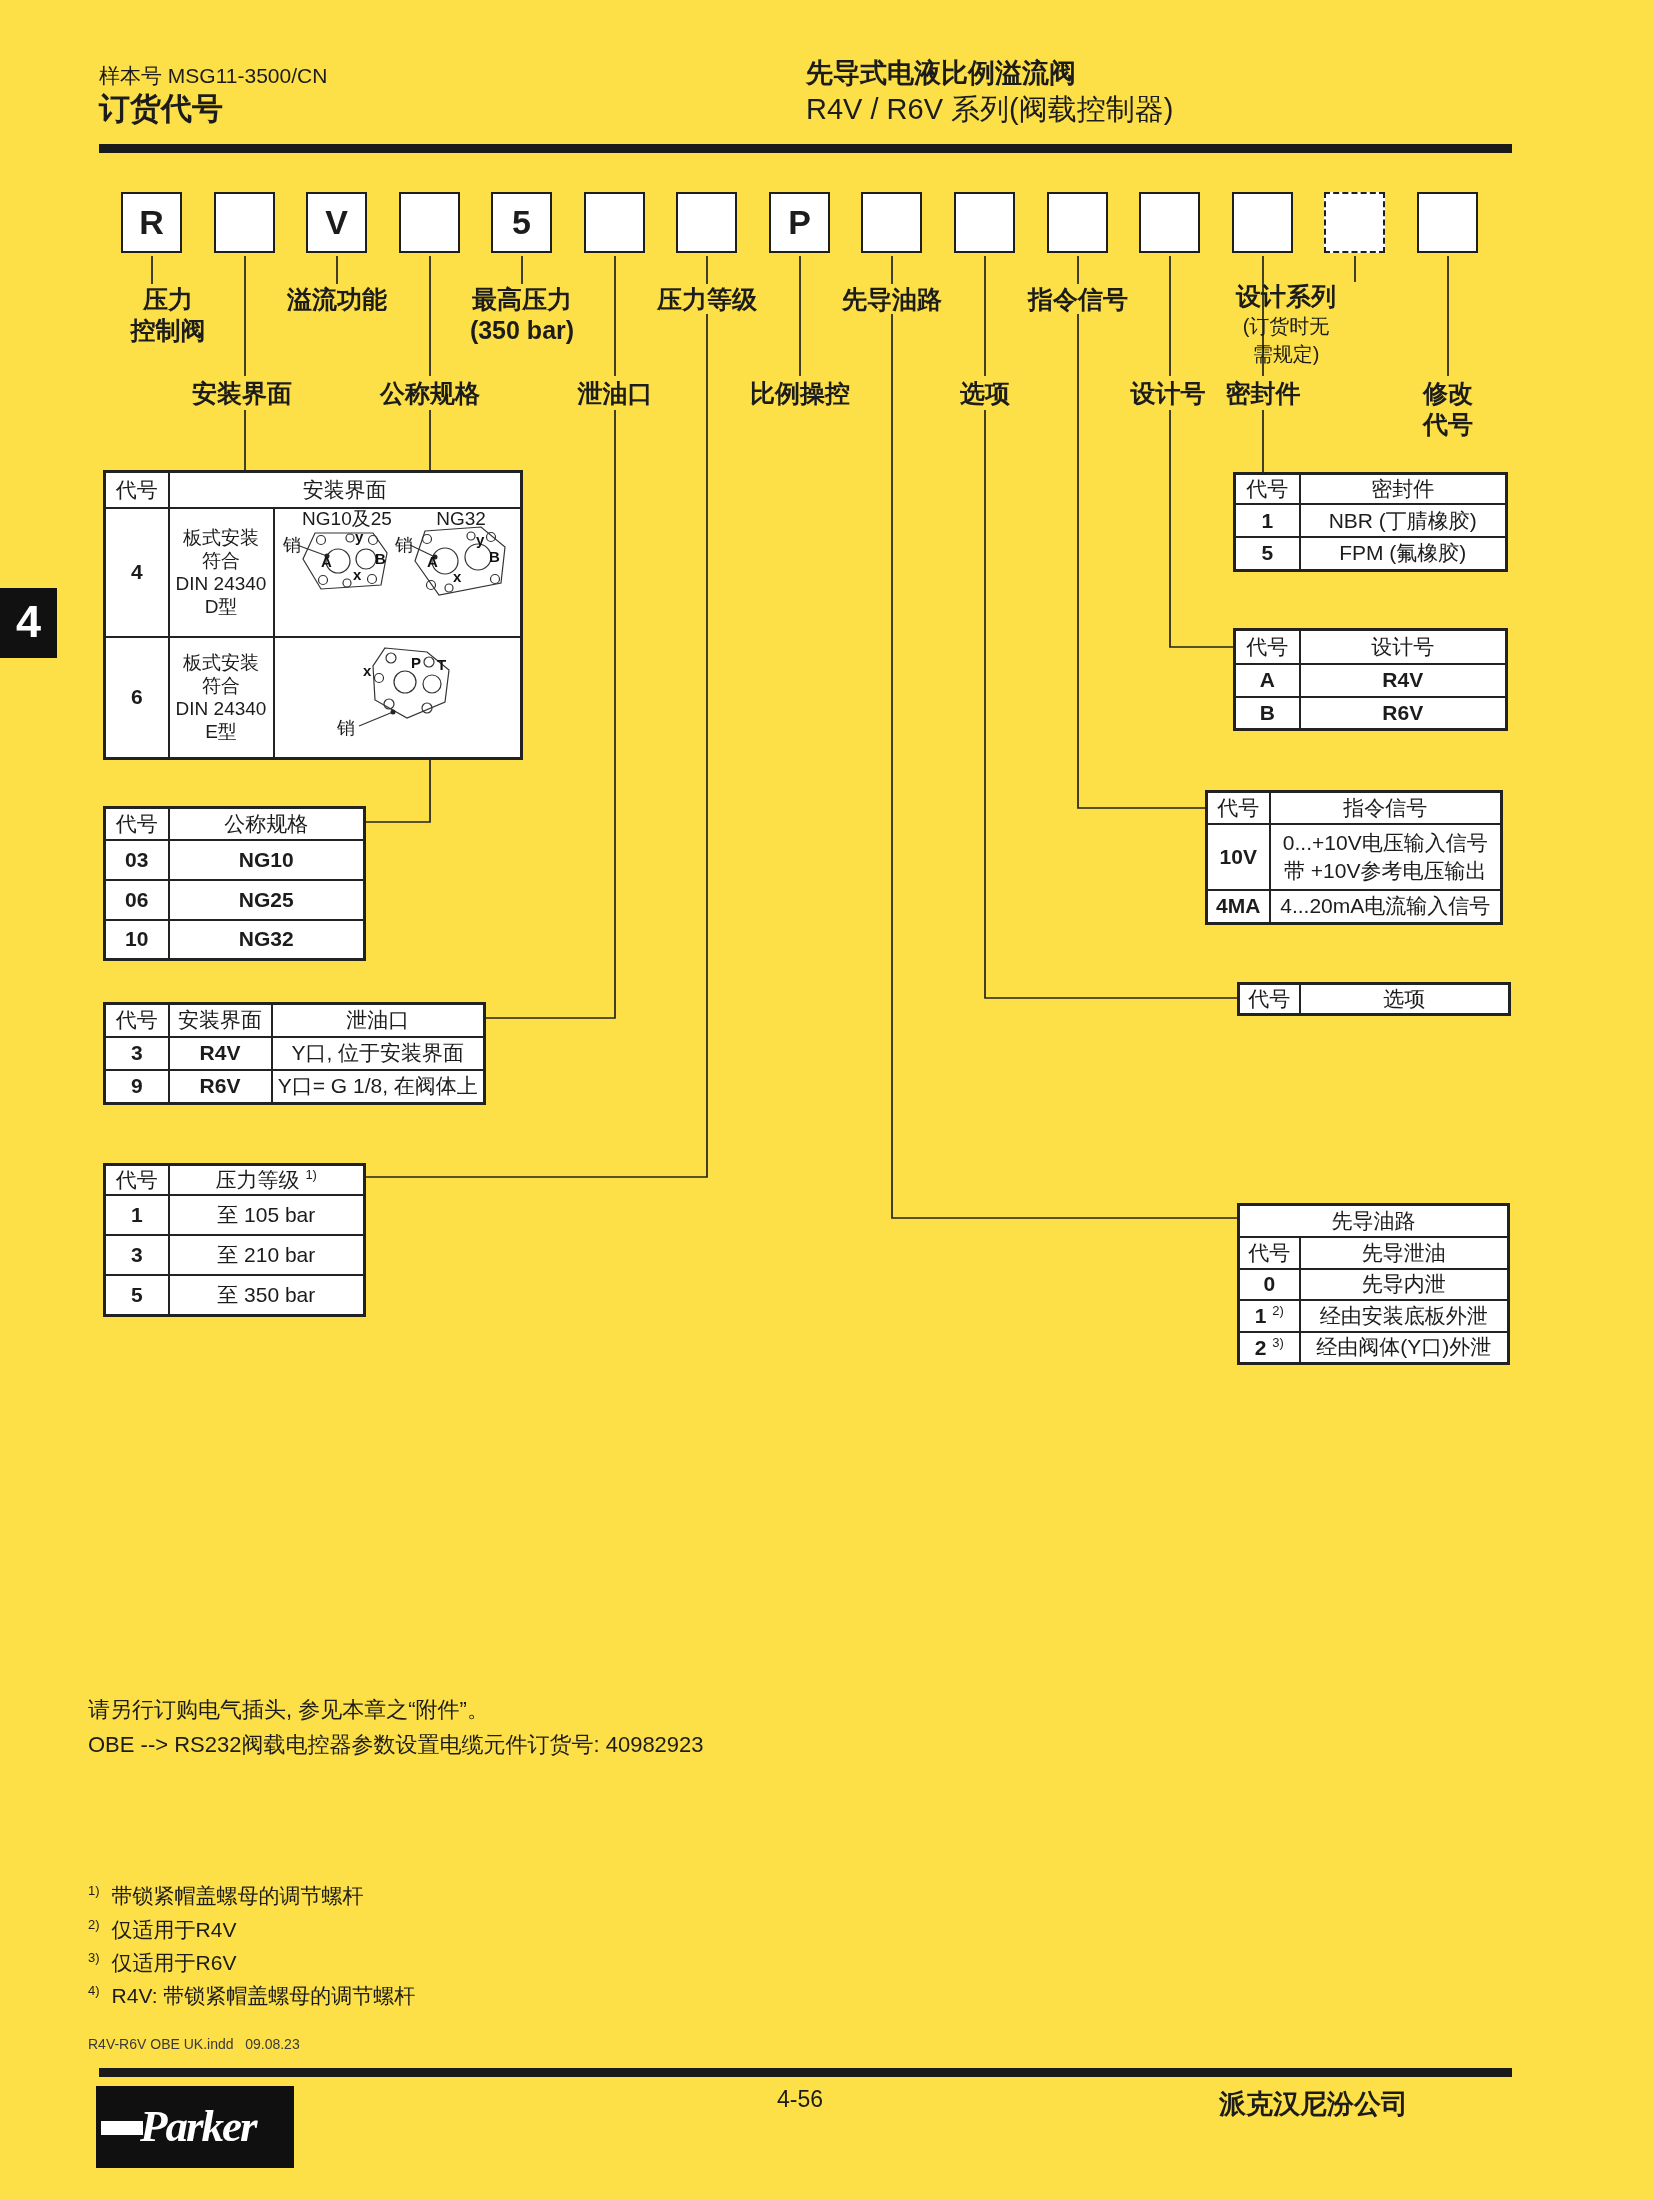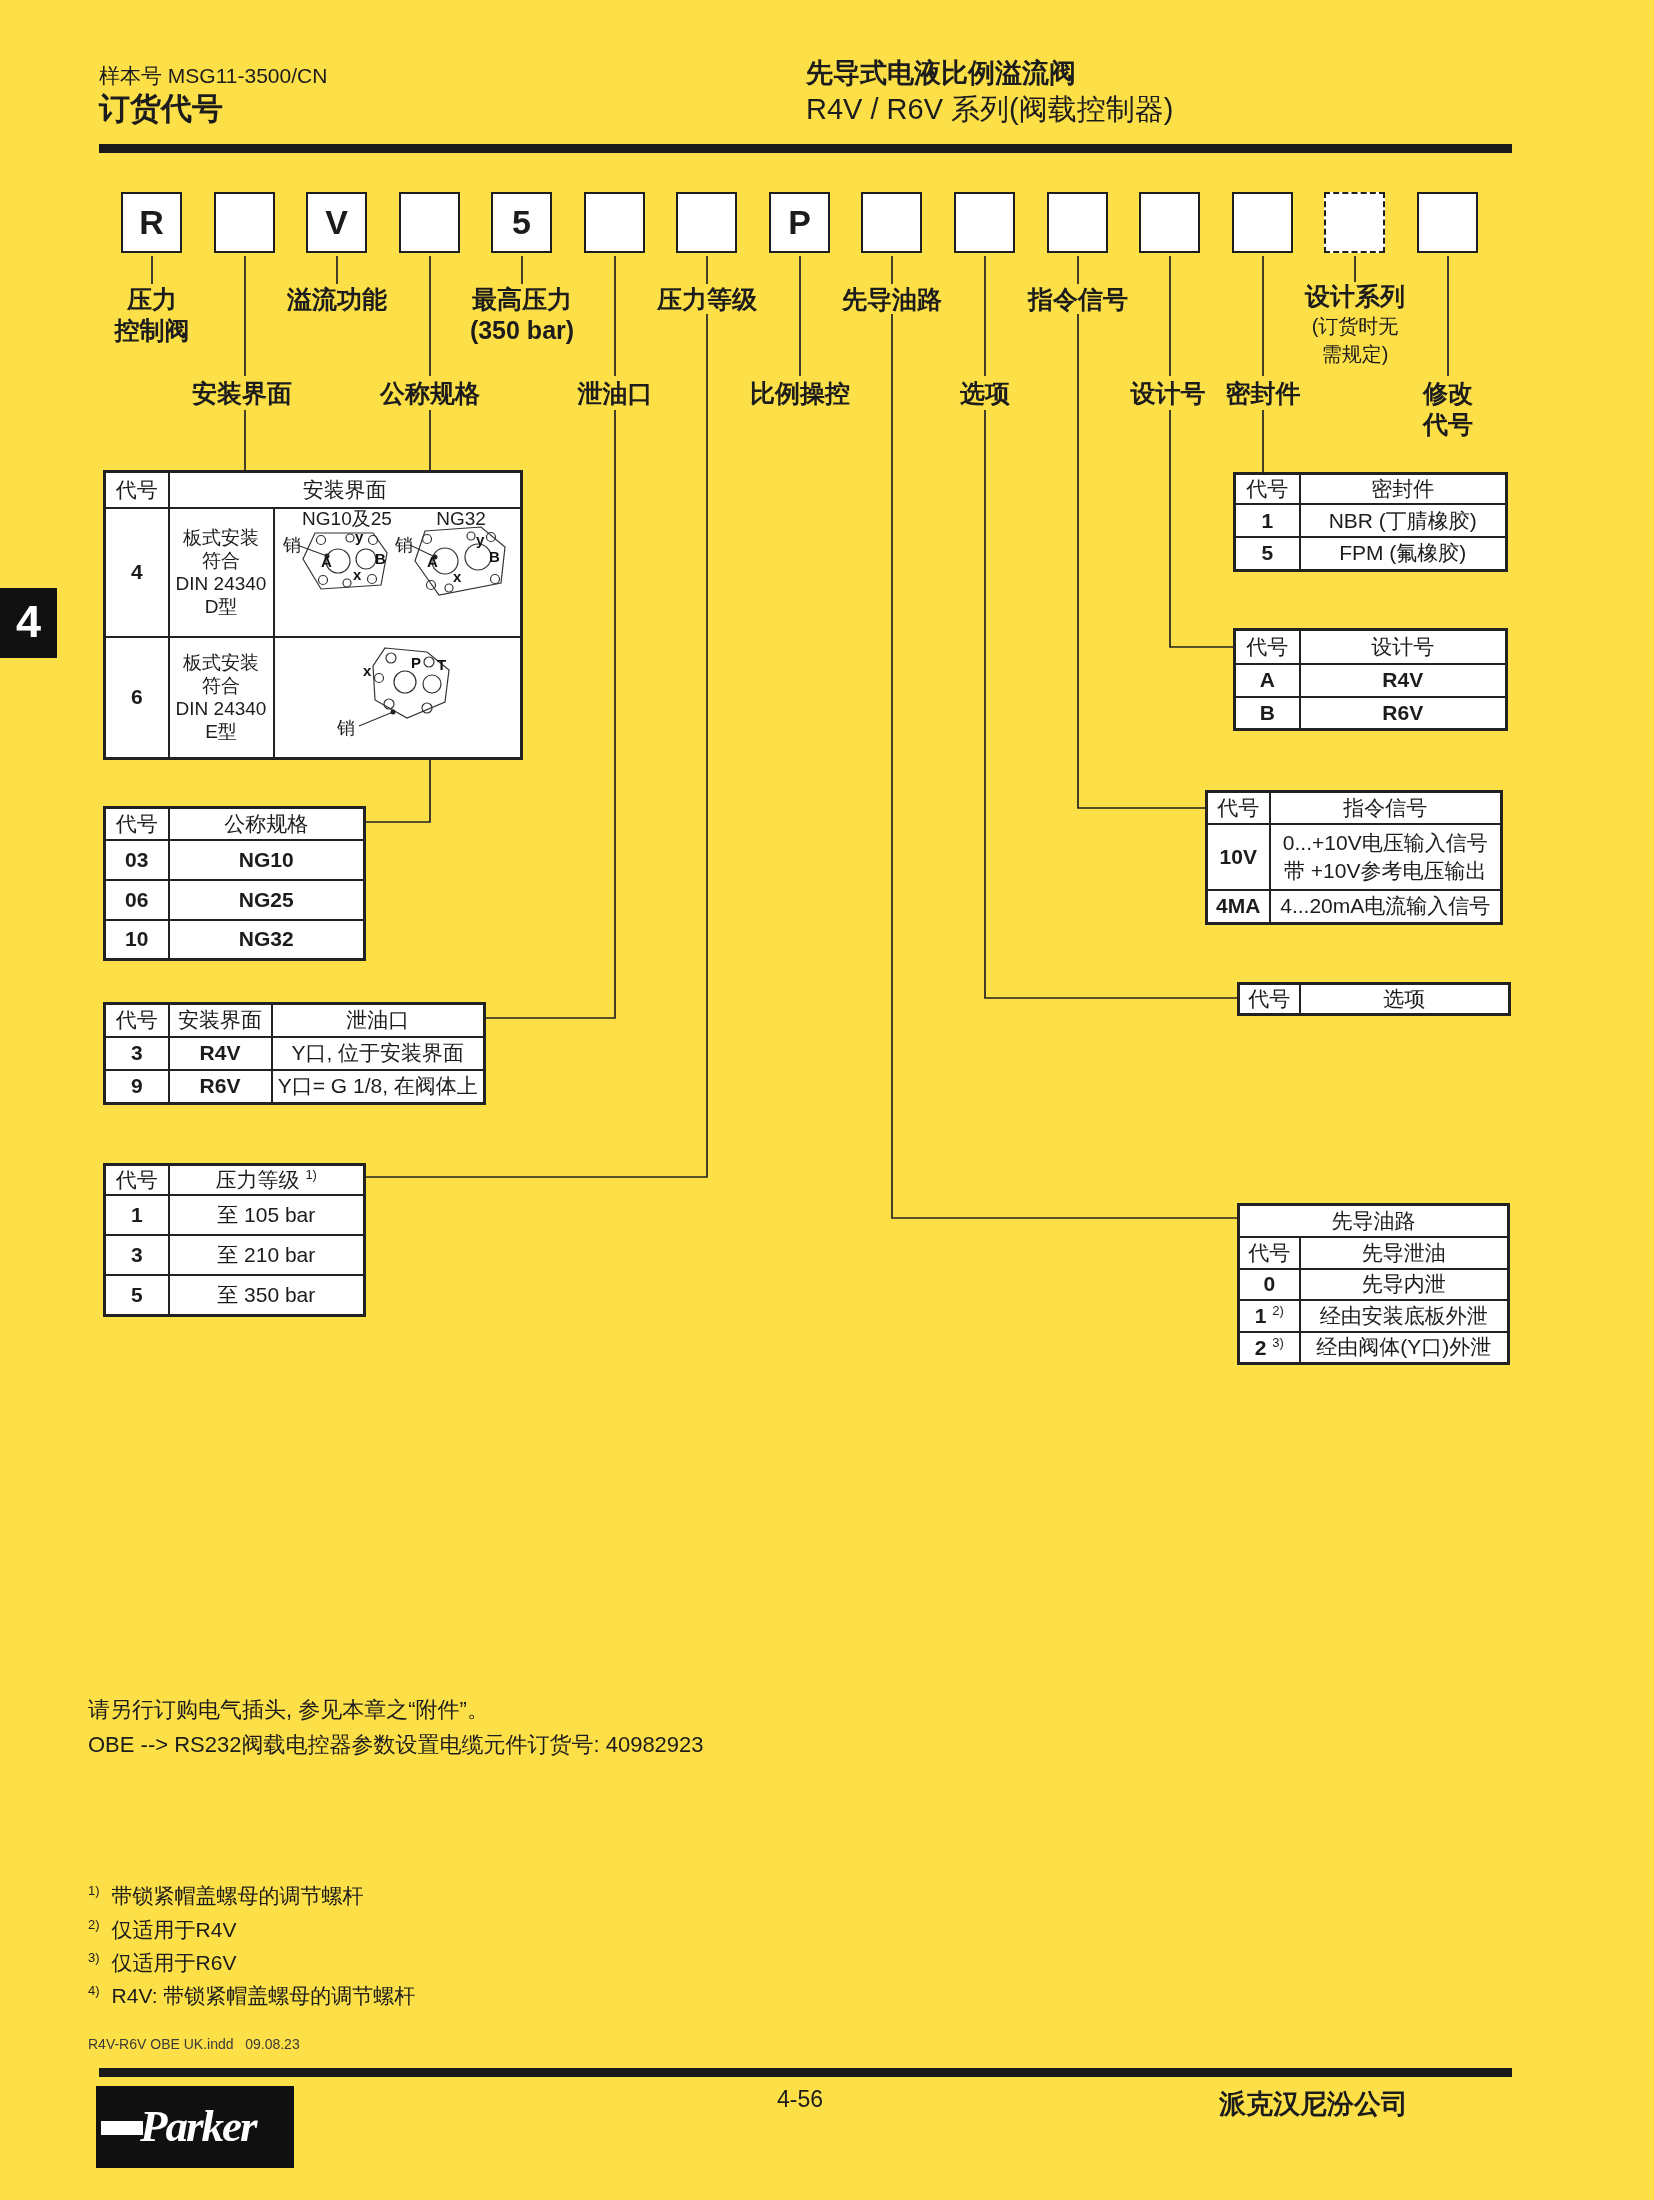--- a/index.html
+++ b/index.html
@@ -101,41 +101,41 @@
       M430 410 V822 H365
       M615 410 V1018 H485
       M707 314 V1177 H365
       M892 314 V1218 H1237
       M985 410 V998 H1237
       M1078 314 V808 H1205
       M1170 410 V647 H1233
       M1263 410 V472"></path>
   </svg>
 
-  <div class="lbl" style="left:152px;top:284px">
+  <div class="lbl" style="left:168px;top:284px">
     <div>压力</div>
       <div>控制阀</div>
   </div>
   <div class="lbl" style="left:337px;top:284px">
     <div>溢流功能</div>
   </div>
   <div class="lbl" style="left:522px;top:284px">
     <div>最高压力</div>
       <div>(350 bar)</div>
   </div>
   <div class="lbl" style="left:707px;top:284px">
     <div>压力等级</div>
   </div>
   <div class="lbl" style="left:892px;top:284px">
     <div>先导油路</div>
   </div>
   <div class="lbl" style="left:1078px;top:284px">
     <div>指令信号</div>
   </div>
-  <div class="lbl" style="left:1355px;top:281px">
+  <div class="lbl" style="left:1286px;top:281px">
     <div>设计系列</div>
     <div class="sub">(订货时无</div>
     <div class="sub">需规定)</div>
   </div>
 
   <div class="lbl" style="left:242px;top:378px">
     <div>安装界面</div>
   </div>
   <div class="lbl" style="left:430px;top:378px">
     <div>公称规格</div>

